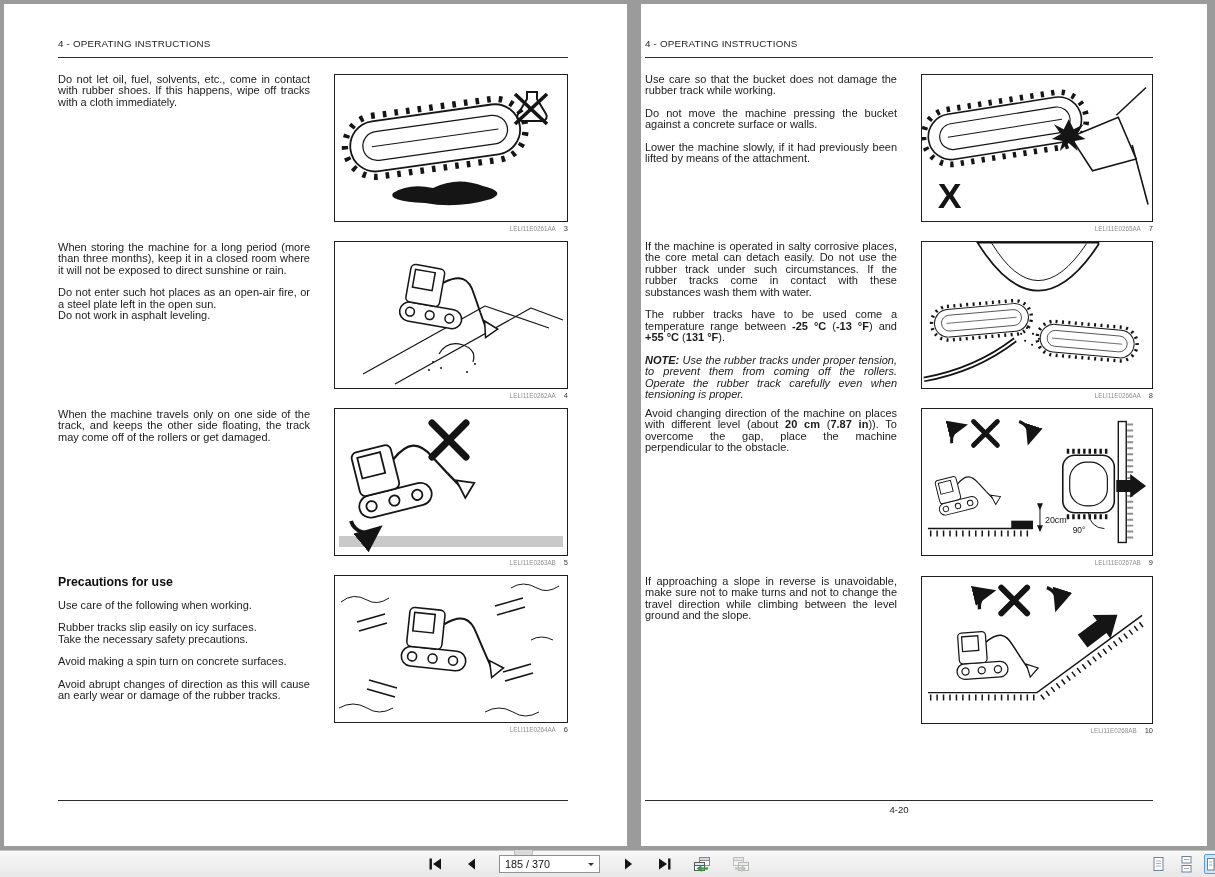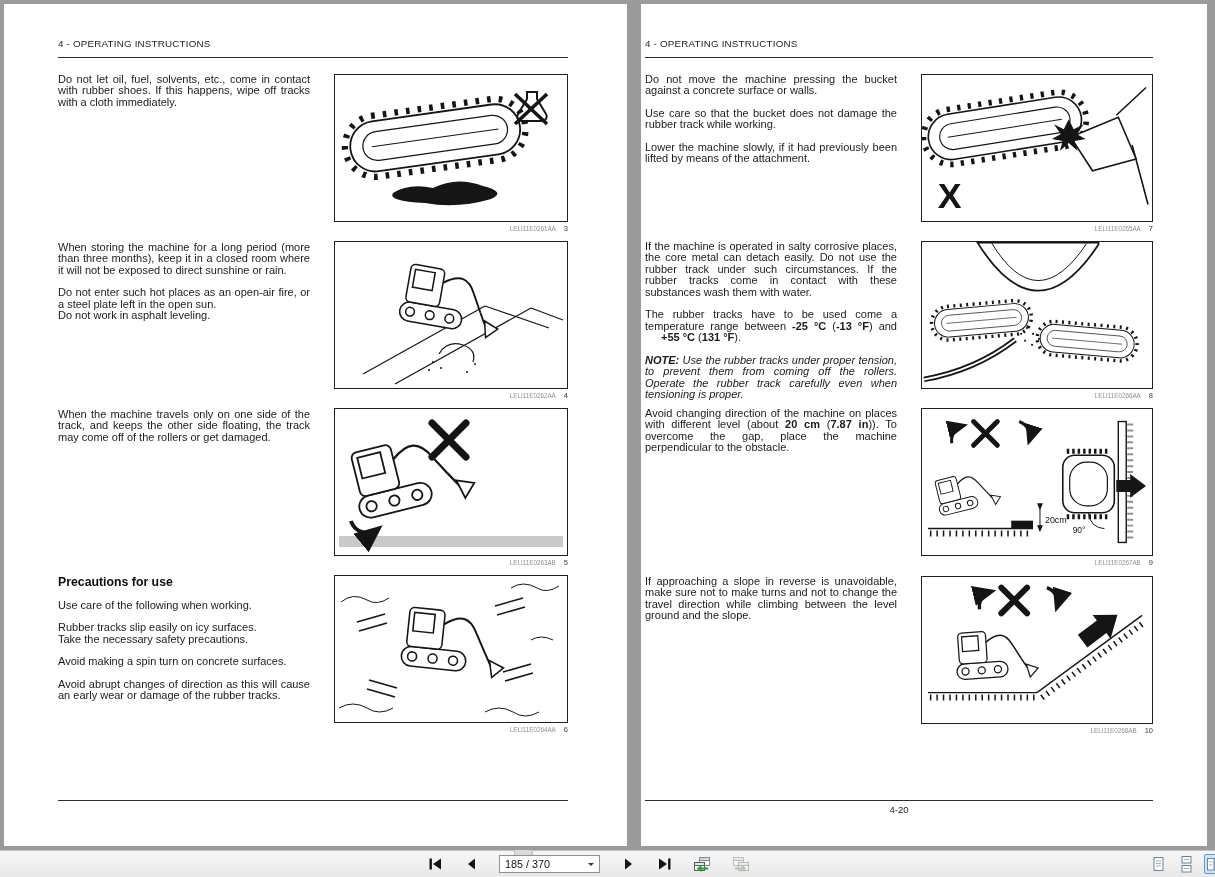--- a/index.html
+++ b/index.html
@@ -178,22 +178,22 @@
 
     <div class="frule" style="left:54px;top:796px;width:510px"></div>
     <div class="pnum" style="left:54px;top:848px;width:510px">4-19</div>
   </div>
 
   <div class="page r">
     <div class="hdr" style="left:4px;top:34px;width:508px">4 - OPERATING INSTRUCTIONS</div>
     <div class="hrule" style="left:4px;top:53px;width:508px"></div>
 
     <div class="tcol" style="left:4px;top:70px">
+      <p class="para">Use care so that the bucket does not damage the rubber track while working.</p>
       <p class="para">Do not move the machine pressing the bucket against a concrete surface or walls.</p>
-      <p class="para">Use care so that the bucket does not damage the rubber track while working.</p>
       <p class="para">Lower the machine slowly, if it had previously been lifted by means of the attachment.</p>
     </div>
     <div class="figbox" style="left:280px;top:70px">
       <svg viewBox="0 0 232 146">
         <g transform="scale(0.82) rotate(-9 120 70)">
             <use href="#trk"></use>
           </g>
         <g fill="#fff" stroke="#151515" stroke-width="1.6">
           <path d="M196,40 L226,12"></path>
             <path d="M212,70 L228,130"></path>
@@ -205,21 +205,21 @@
         <text x="16" y="134" font-size="36" font-weight="bold" fill="#151515">X</text>
       </svg>
     </div>
     <div class="figcap" style="left:280px;top:220px">
       <span class="code">LELI11E0265AA</span>
       <span class="num">7</span>
     </div>
 
     <div class="tcol" style="left:4px;top:237px">
       <p class="para">If the machine is operated in salty corrosive places, the core metal can detach easily. Do not use the rubber track under such circumstances.  If the rubber tracks come in contact with these substances wash them with water.</p>
-      <p class="para"><span>The rubber tracks have to be used come a temperature range between </span><span style="font-weight: bold;">-25 °C</span><span> (</span><span style="font-weight: bold;">-13 °F</span><span>) and </span><span style="font-weight: bold; margin-left: 16px;">+55 °C</span><span> (</span><span style="font-weight: bold;">131 °F</span><span>).</span></p>
+      <p class="para"><span>The rubber tracks have to be used come a temperature range between </span><span style="font-weight: bold;">-25 °C</span><span> (</span><span style="font-weight: bold;">-13 °F</span><span>) and </span><span style="font-weight: bold;">+55 °C</span><span> (</span><span style="font-weight: bold;">131 °F</span><span>).</span></p>
       <p class="para note"><span style="font-weight: bold; font-style: italic;">NOTE:</span><span style="font-style: italic;"> Use the rubber tracks under proper tension, to prevent them from coming off the rollers.  Operate the rubber track carefully even when tensioning is proper.</span></p>
     </div>
     <div class="figbox" style="left:280px;top:237px">
       <svg viewBox="0 0 232 146">
         <path d="M56,0 Q116,96 178,2 L178,0 Z" fill="#fff" stroke="#151515" stroke-width="1.8"></path>
         <path d="M70,0 Q116,76 166,1" fill="none" stroke="#151515" stroke-width="1"></path>
         <g transform="translate(6,52) scale(0.5) rotate(-5)">
             <use href="#trk"></use>
           </g>
         <g transform="translate(118,64) scale(0.5) rotate(5)">

